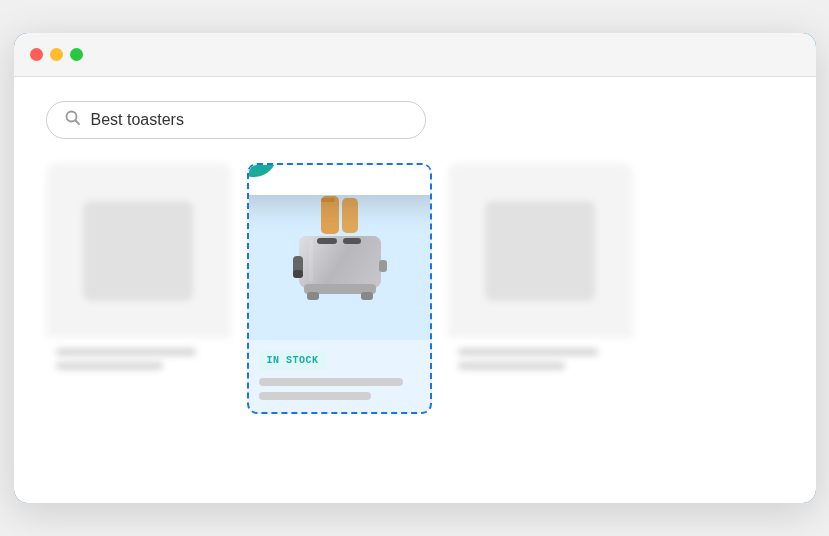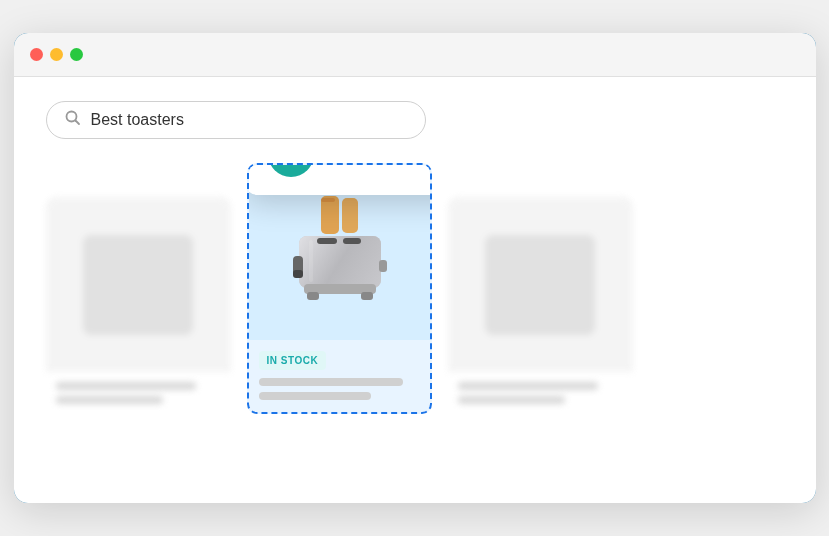--- a/index.html
+++ b/index.html
@@ -75,22 +75,23 @@
 
     .search-text {
       font-size: 16px;
       color: #333;
       font-weight: 400;
     }
 
     .products-grid {
       display: flex;
       gap: 16px;
-      align-items: flex-end;
+      align-items: flex-start;
       position: relative;
+      font-family: Liberation Mono, monospace;
     }
 
     .product-card {
       width: 185px;
       border-radius: 10px;
       overflow: hidden;
       position: relative;
     }
 
     .product-card.featured {

